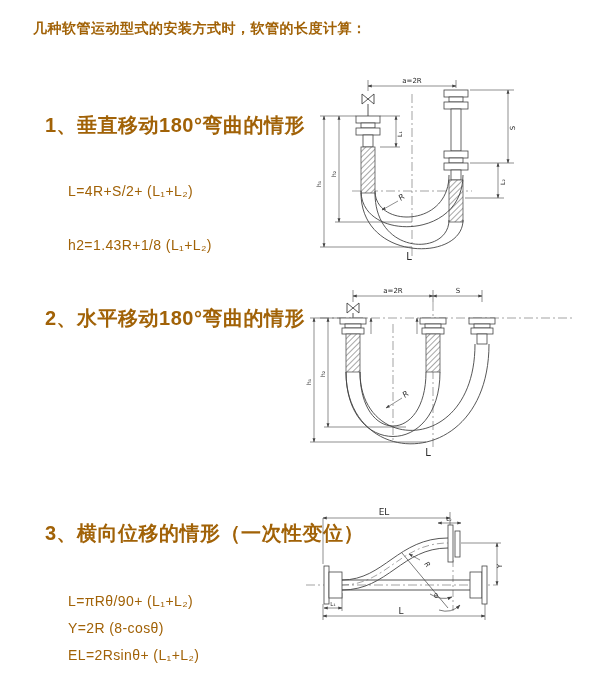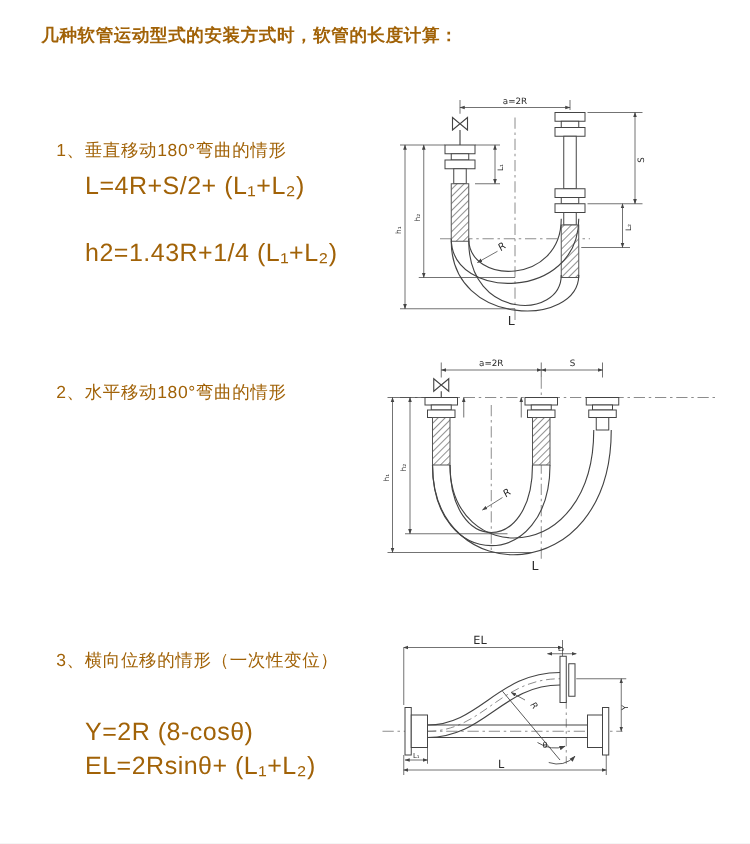--- a/index.html
+++ b/index.html
@@ -7,42 +7,42 @@
     position:relative; width:600px; height:675px; background:#ffffff;
     font-family:"Liberation Sans","DejaVu Sans",sans-serif; color:#a16207;
     overflow:hidden; margin:0 auto;
   }
   .title {
     position:absolute; left:33px; top:20px;
     font-size:14px; font-weight:bold; letter-spacing:0.5px; white-space:nowrap;
   }
   .sec-heading {
     position:absolute; left:45px;
-    font-size:14px; font-weight:normal; letter-spacing:0.5px; white-space:nowrap;
+    font-size:20px; font-weight:bold; letter-spacing:0.5px; white-space:nowrap;
   }
   .formula {
     position:absolute; left:68px;
-    font-size:20px; letter-spacing:0.4px; white-space:nowrap;
+    font-size:14px; letter-spacing:0.4px; white-space:nowrap;margin-top:45px;
   }
   svg.dwg { position:absolute; }
   svg.dwg text {
     font-family:"DejaVu Sans","Liberation Sans",sans-serif;
     fill:#2a2a2a; stroke:none;
   }
 </style>
 </head>
 <body>
 
 <div class="page">
 
   <div class="title">几种软管运动型式的安装方式时，软管的长度计算：</div>
 
   <div class="sec-heading" style="top:112px">1、垂直移动180°弯曲的情形</div>
   <div class="formula" style="top:138px">L=4R+S/2+ (L₁+L₂)</div>
-  <div class="formula" style="top:192px">h2=1.43R+1/4 (L₁+L₂)</div>
+  <div class="formula" style="top:192px">h2=1.43R+1/8 (L₁+L₂)</div>
 
   <svg class="dwg" style="left:312px;top:70px" width="278" height="192" viewBox="0 0 278 192">
     <defs>
       <marker id="ar1" viewBox="0 0 10 10" refX="9" refY="5" markerWidth="7" markerHeight="7" orient="auto-start-reverse">
         <path d="M0,1.5 L10,5 L0,8.5 z" fill="#444"></path>
       </marker>
       <pattern id="ht1" width="4" height="4" patternUnits="userSpaceOnUse" patternTransform="rotate(45)">
         <rect width="4" height="4" fill="#fff"></rect>
         <line x1="0" y1="0" x2="0" y2="4" stroke="#777" stroke-width="1.3"></line>
       </pattern>
@@ -184,20 +184,21 @@
 
     <text x="87" y="11" font-size="7" text-anchor="middle">a=2R</text>
     <text x="152" y="11" font-size="7" text-anchor="middle">S</text>
     <text x="5" y="100" font-size="6" text-anchor="middle" transform="rotate(-90 5 100)">h₁</text>
     <text x="19" y="92" font-size="6" text-anchor="middle" transform="rotate(-90 19 92)">h₂</text>
     <text x="99" y="116" font-size="8" font-style="italic" transform="rotate(-38 99 116)">R</text>
     <text x="122" y="174" font-size="10" text-anchor="middle">L</text>
   </svg>
 
   <div class="sec-heading" style="top:520px">3、横向位移的情形（一次性变位）</div>
+  <div class="formula" style="top:548px">L=πRθ/90+ (L₁+L₂)</div>
   <div class="formula" style="top:575px">Y=2R (8-cosθ)</div>
   <div class="formula" style="top:602px">EL=2Rsinθ+ (L₁+L₂)</div>
 
   <svg class="dwg" style="left:298px;top:498px" width="302" height="156" viewBox="0 0 302 156">
     <defs>
       <marker id="ar3" viewBox="0 0 10 10" refX="9" refY="5" markerWidth="7" markerHeight="7" orient="auto-start-reverse">
         <path d="M0,1.5 L10,5 L0,8.5 z" fill="#444"></path>
       </marker>
     </defs>
 

